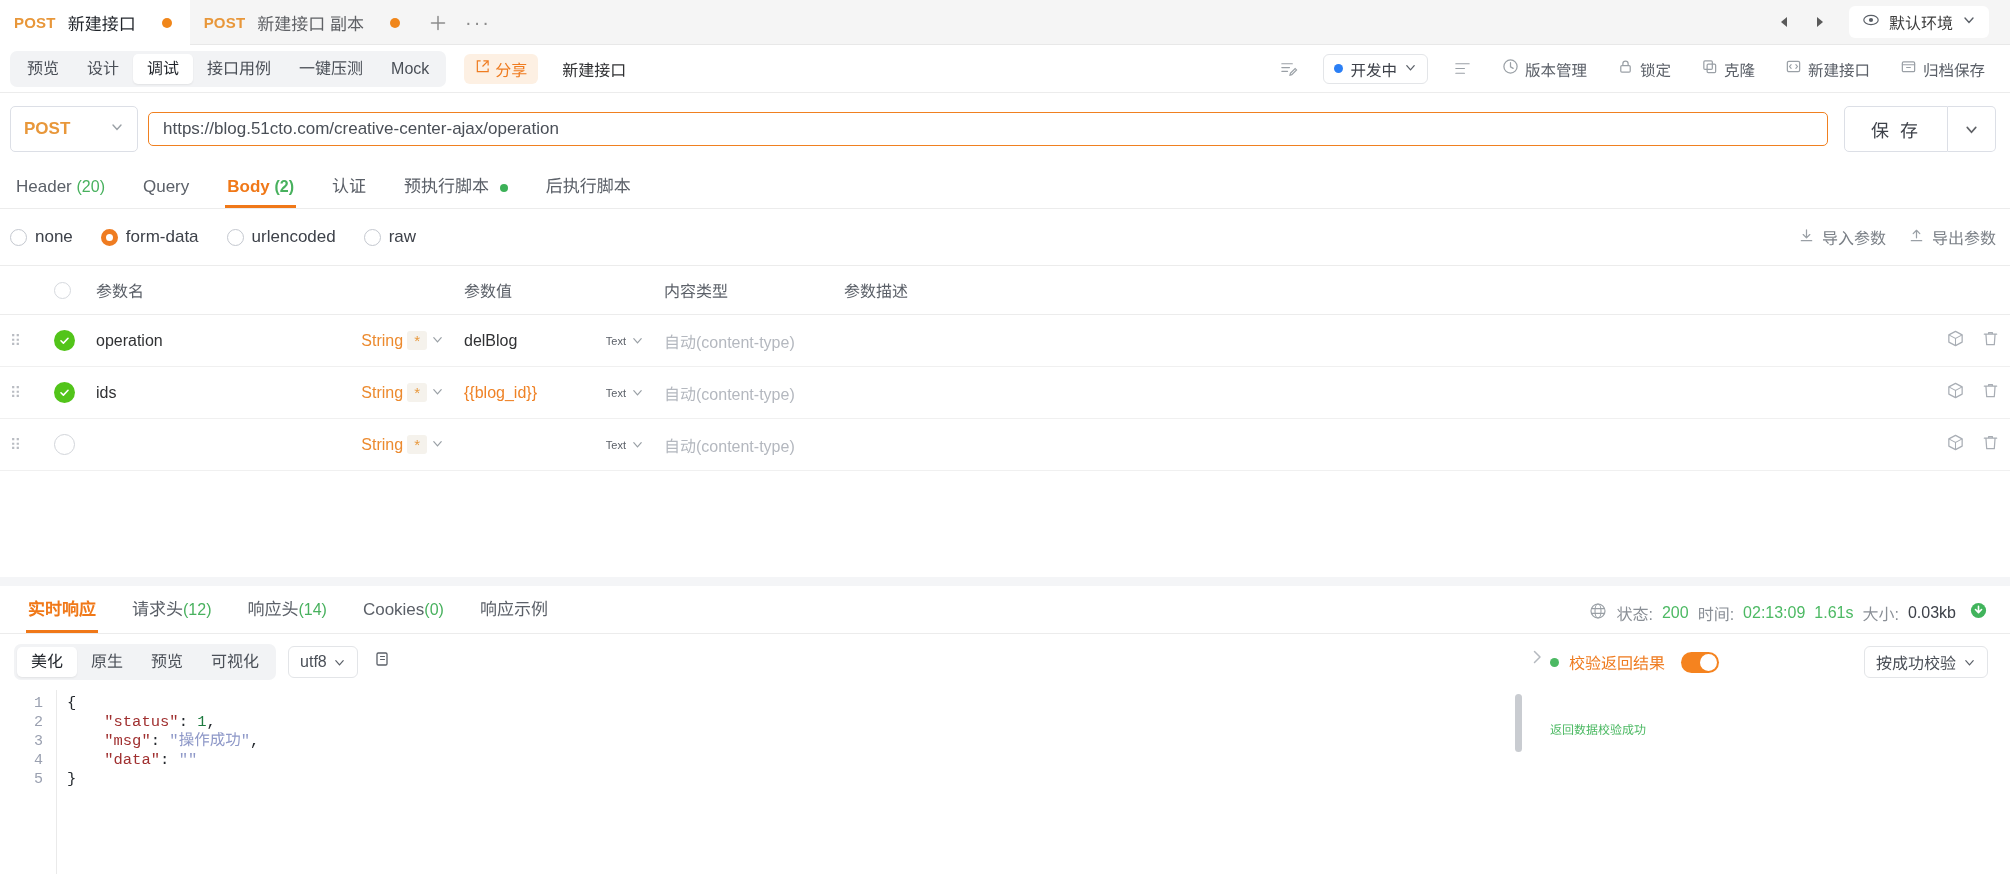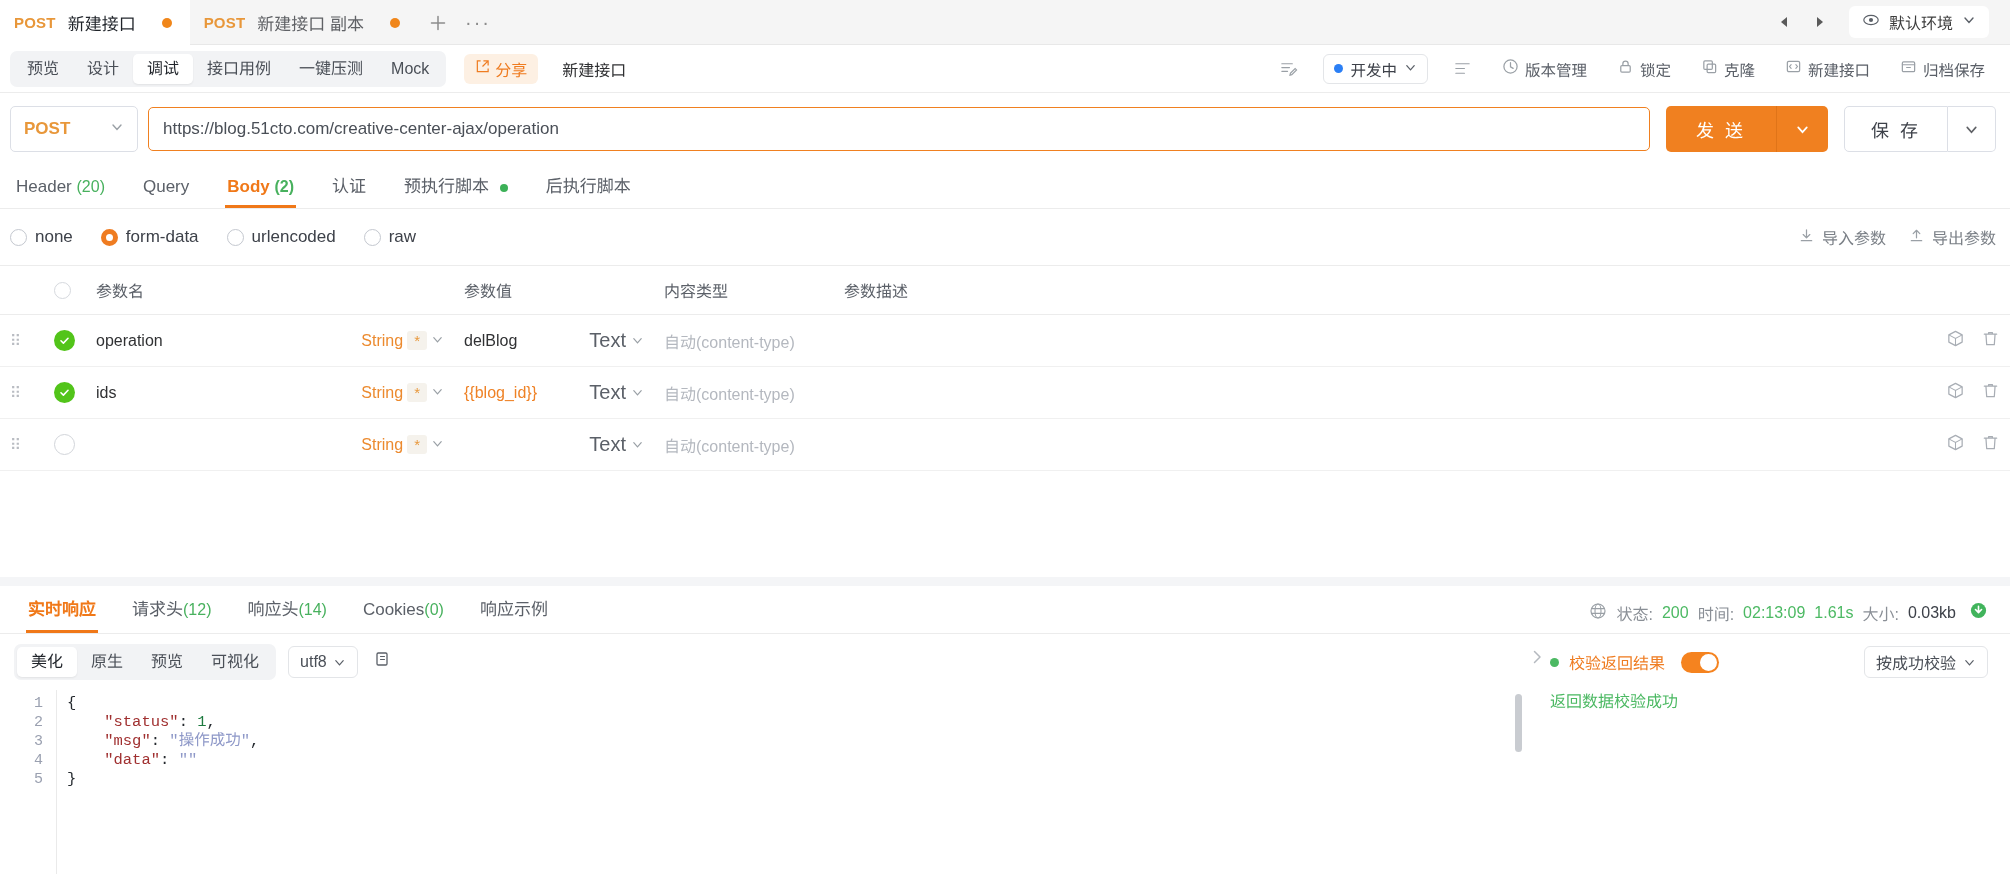--- a/index.html
+++ b/index.html
@@ -118,21 +118,21 @@
     padding: 13px 14px 13px 10px; background: #fff;
   }
   .method-select {
     display: flex; align-items: center; justify-content: space-between;
     width: 128px; height: 46px; border: 1px solid #dcdfe6;
     border-radius: 5px; padding: 0 13px; cursor: pointer;
     font-size: 17px; font-weight: bold; color: #e8973a;
     background: #fff; margin-right: 10px;
   }
   .url-input {
-    flex: 1; height: 44px; border: 1px solid #f08020;
+    flex: 1; height: 34px; border: 1px solid #f08020;
     border-radius: 5px; padding: 0 14px; font-size: 17px;
     color: #4a4f57; background: #fff; outline: none;
     font-family: "Liberation Sans", sans-serif;
   }
   .send-group { display: flex; margin-left: 16px; }
   .send-btn {
     background: #f08020; color: #fff; border: none;
     height: 46px; padding: 0 30px; font-size: 18px;
     border-radius: 5px 0 0 5px; cursor: pointer; letter-spacing: 3px;
     font-family: "Liberation Sans", sans-serif;
@@ -245,21 +245,21 @@
   }
   .req-star {
     background: #f5f2ec; color: #e8983c; border-radius: 3px;
     padding: 2px 7px; font-size: 15px; line-height: 1;
   }
   .val-cell { display: flex; align-items: center; justify-content: space-between; }
   .val-text { color: #303133; }
   .val-text.var { color: #ef8226; }
   .sel-text {
     display: flex; align-items: center; gap: 5px;
-    color: #5b6068; font-size: 20px; cursor: pointer;
+    color: #5b6068; font-size: 11px; cursor: pointer;
   }
   .ctype-ph { color: #b4b8bf; font-size: 16px; cursor: pointer; }
   .row-actions {
     display: flex; align-items: center; gap: 16px;
     justify-content: flex-end; color: #9aa0a6;
   }
   .row-actions span { cursor: pointer; }
 
   
   .resp-wrap { border-top: 9px solid #f4f5f7; margin-top: auto; }
@@ -349,21 +349,21 @@
   .switch::after {
     content: ""; position: absolute; right: 2px; top: 2px;
     width: 17px; height: 17px; border-radius: 50%; background: #fff;
   }
   .assert-sel {
     margin-left: auto; display: flex; align-items: center; gap: 7px;
     border: 1px solid #e3e5e8; border-radius: 6px; height: 32px;
     padding: 0 11px; font-size: 16px; color: #4a4f57; cursor: pointer;
   }
   .assert-msg {
-    margin-top: 10px; font-size: 16px; color: #4cb963;
+    margin-top: 42px; font-size: 12px; color: #4cb963;
   }
 </style>
 </head>
 <body>
 
 <div class="app">
 
   <div class="tabstrip">
     <div class="doc-tab active">
       <span class="method">POST</span>
@@ -504,28 +504,20 @@
   <div class="urlbar">
     <div class="method-select">
       <span>POST</span>
       <span>
         <svg width="14" height="14" viewBox="0 0 14 14">
             <path d="M3 5 L7 9.5 L11 5" fill="none" stroke="#9aa0a6" stroke-width="1.4" stroke-linecap="round"></path>
           </svg>
       </span>
     </div>
     <input class="url-input" type="text" value="https://blog.51cto.com/creative-center-ajax/operation" placeholder="请输入接口地址" style="">
-    <div class="send-group">
-      <button class="send-btn">发 送</button>
-      <button class="send-caret">
-        <svg width="15" height="15" viewBox="0 0 14 14">
-            <path d="M3 5 L7 9.5 L11 5" fill="none" stroke="#ffffff" stroke-width="1.6" stroke-linecap="round"></path>
-          </svg>
-      </button>
-    </div>
     <div class="save-group">
       <button class="save-btn">保 存</button>
       <button class="save-caret">
         <svg width="15" height="15" viewBox="0 0 14 14">
             <path d="M3 5 L7 9.5 L11 5" fill="none" stroke="#606266" stroke-width="1.5" stroke-linecap="round"></path>
           </svg>
       </button>
     </div>
   </div>
 

